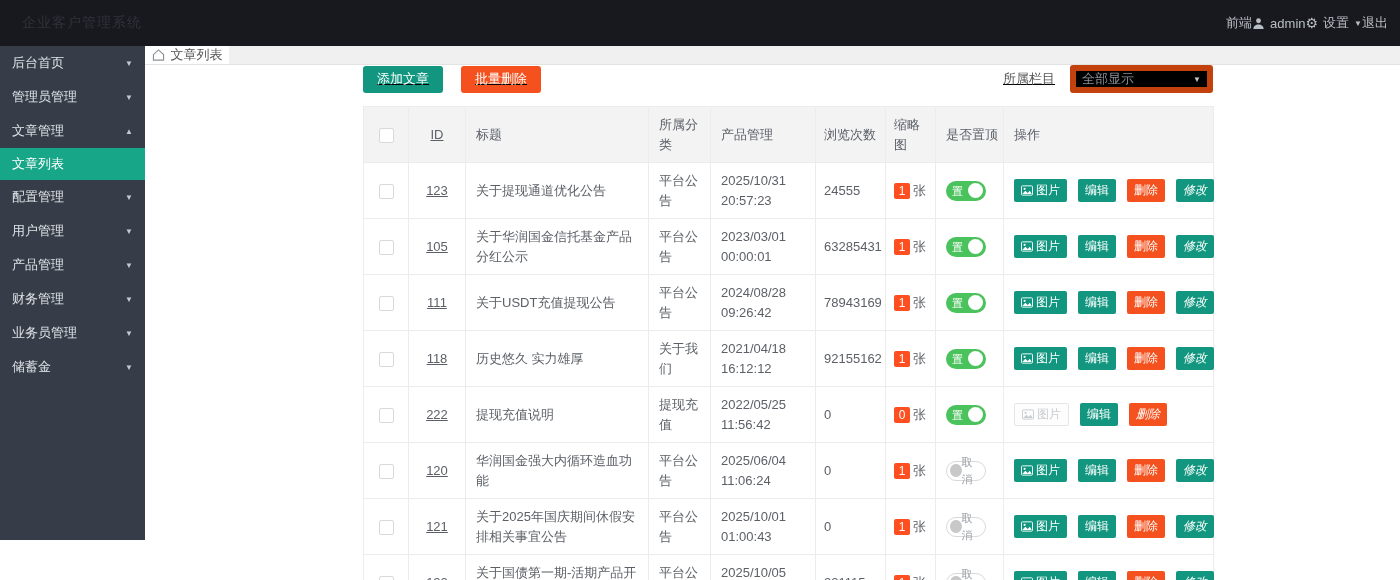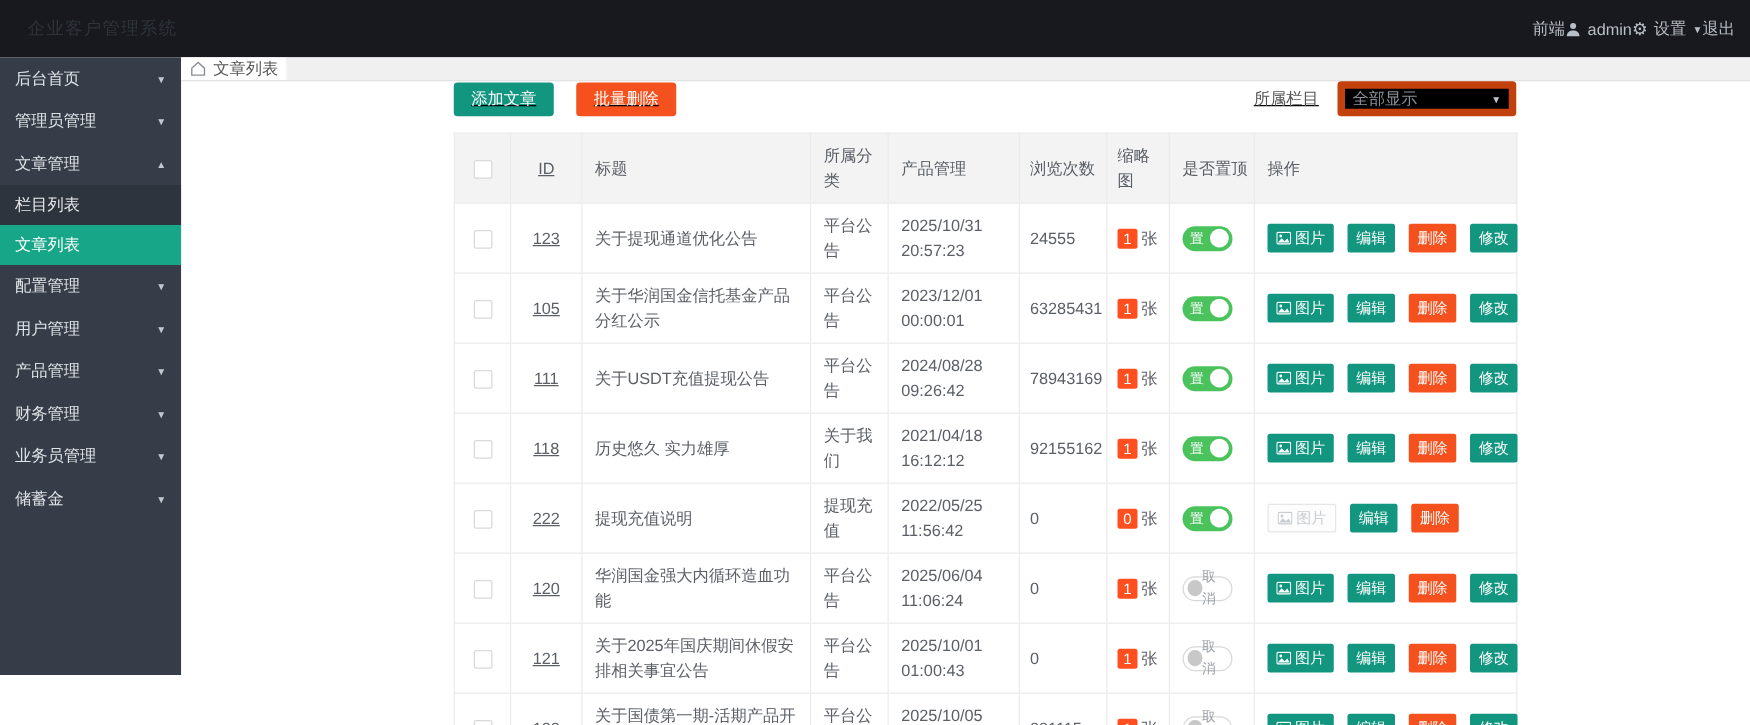--- a/index.html
+++ b/index.html
@@ -79,21 +79,21 @@
   .toggle.on .t-label { color:#fff; font-size:11px; margin-left:3px; }
   .toggle.on .knob { width:15px; height:15px; background:#fff; border-radius:50%; }
   .toggle.off { background:#fff; border:1px solid #d8d8d8; }
   .toggle.off .knob { width:13px; height:13px; background:#c8c8c8; border-radius:50%; }
   .toggle.off .t-label { color:#9aa0a6; font-size:11px; margin-right:1px; }
 
   .abtn { display:inline-flex; align-items:center; gap:3px; height:23px;
     padding:0 7px; border:none; border-radius:2px; font-size:12px; color:#fff;
     margin-right:11px; cursor:pointer; vertical-align:middle;
     font-family:"Liberation Sans","DejaVu Sans",sans-serif; }
-  .abtn:last-child { margin-right:12px; }
+  .abtn:last-child { margin-right:12px;font-style:italic; }
   .abtn.teal { background:var(--teal,#12967f); }
   .abtn.orange { background:var(--orange,#f4511e); }
   .abtn.disabled { background:#fdfdfd; border:1px solid #e6e6e6; color:#c9ccd1;
     cursor:default; }
   .abtn .icon svg { display:block; }
 </style>
 </head>
 <body>
 
 <div class="topbar" style="background: rgb(23, 25, 30);">
@@ -129,23 +129,20 @@
         <span class="mi-label">后台首页</span>
         <span class="mi-arrow">▼</span>
       </div>
       <div class="menu-item">
         <span class="mi-label">管理员管理</span>
         <span class="mi-arrow">▼</span>
       </div>
       <div class="menu-item">
         <span class="mi-label">文章管理</span>
         <span class="mi-arrow">▲</span>
-      </div>
-      <div class="menu-item sub">
-        <span class="mi-label">栏目列表</span>
       </div>
       <div class="menu-item sub active">
         <span class="mi-label">文章列表</span>
       </div>
       <div class="menu-item">
         <span class="mi-label">配置管理</span>
         <span class="mi-arrow">▼</span>
       </div>
       <div class="menu-item">
         <span class="mi-label">用户管理</span>
@@ -244,21 +241,21 @@
                       </svg>
                     </span>
                     <span>图片</span>
                   </button><button class="abtn teal">编辑</button><button class="abtn orange">删除</button><button class="abtn teal">修改</button></td>
               </tr>
               <tr>
                 <td class="center"><span class="cb"></span></td>
                 <td class="center c-id">105</td>
                 <td class="c-title">关于华润国金信托基金产品分红公示</td>
                 <td class="c-cat">平台公告</td>
-                <td class="c-time">2023/12/01 00:00:01</td>
+                <td class="c-time">2023/03/01 00:00:01</td>
                 <td class="c-views">63285431</td>
                 <td class="c-thumb"><span class="badge">1</span><span class="thumb-unit">张</span></td>
                 <td class="c-top"><div class="toggle on">
                     <span class="t-label">置</span>
                     <span class="knob"></span>
                   </div></td>
                 <td class="c-actions"><button class="abtn teal">
                     <span class="icon">
                       <svg width="12" height="11" viewBox="0 0 14 12">
                         <rect x="0.6" y="0.6" width="12.8" height="10.8" rx="1" fill="none" stroke="currentColor" stroke-width="1.1"></rect>

